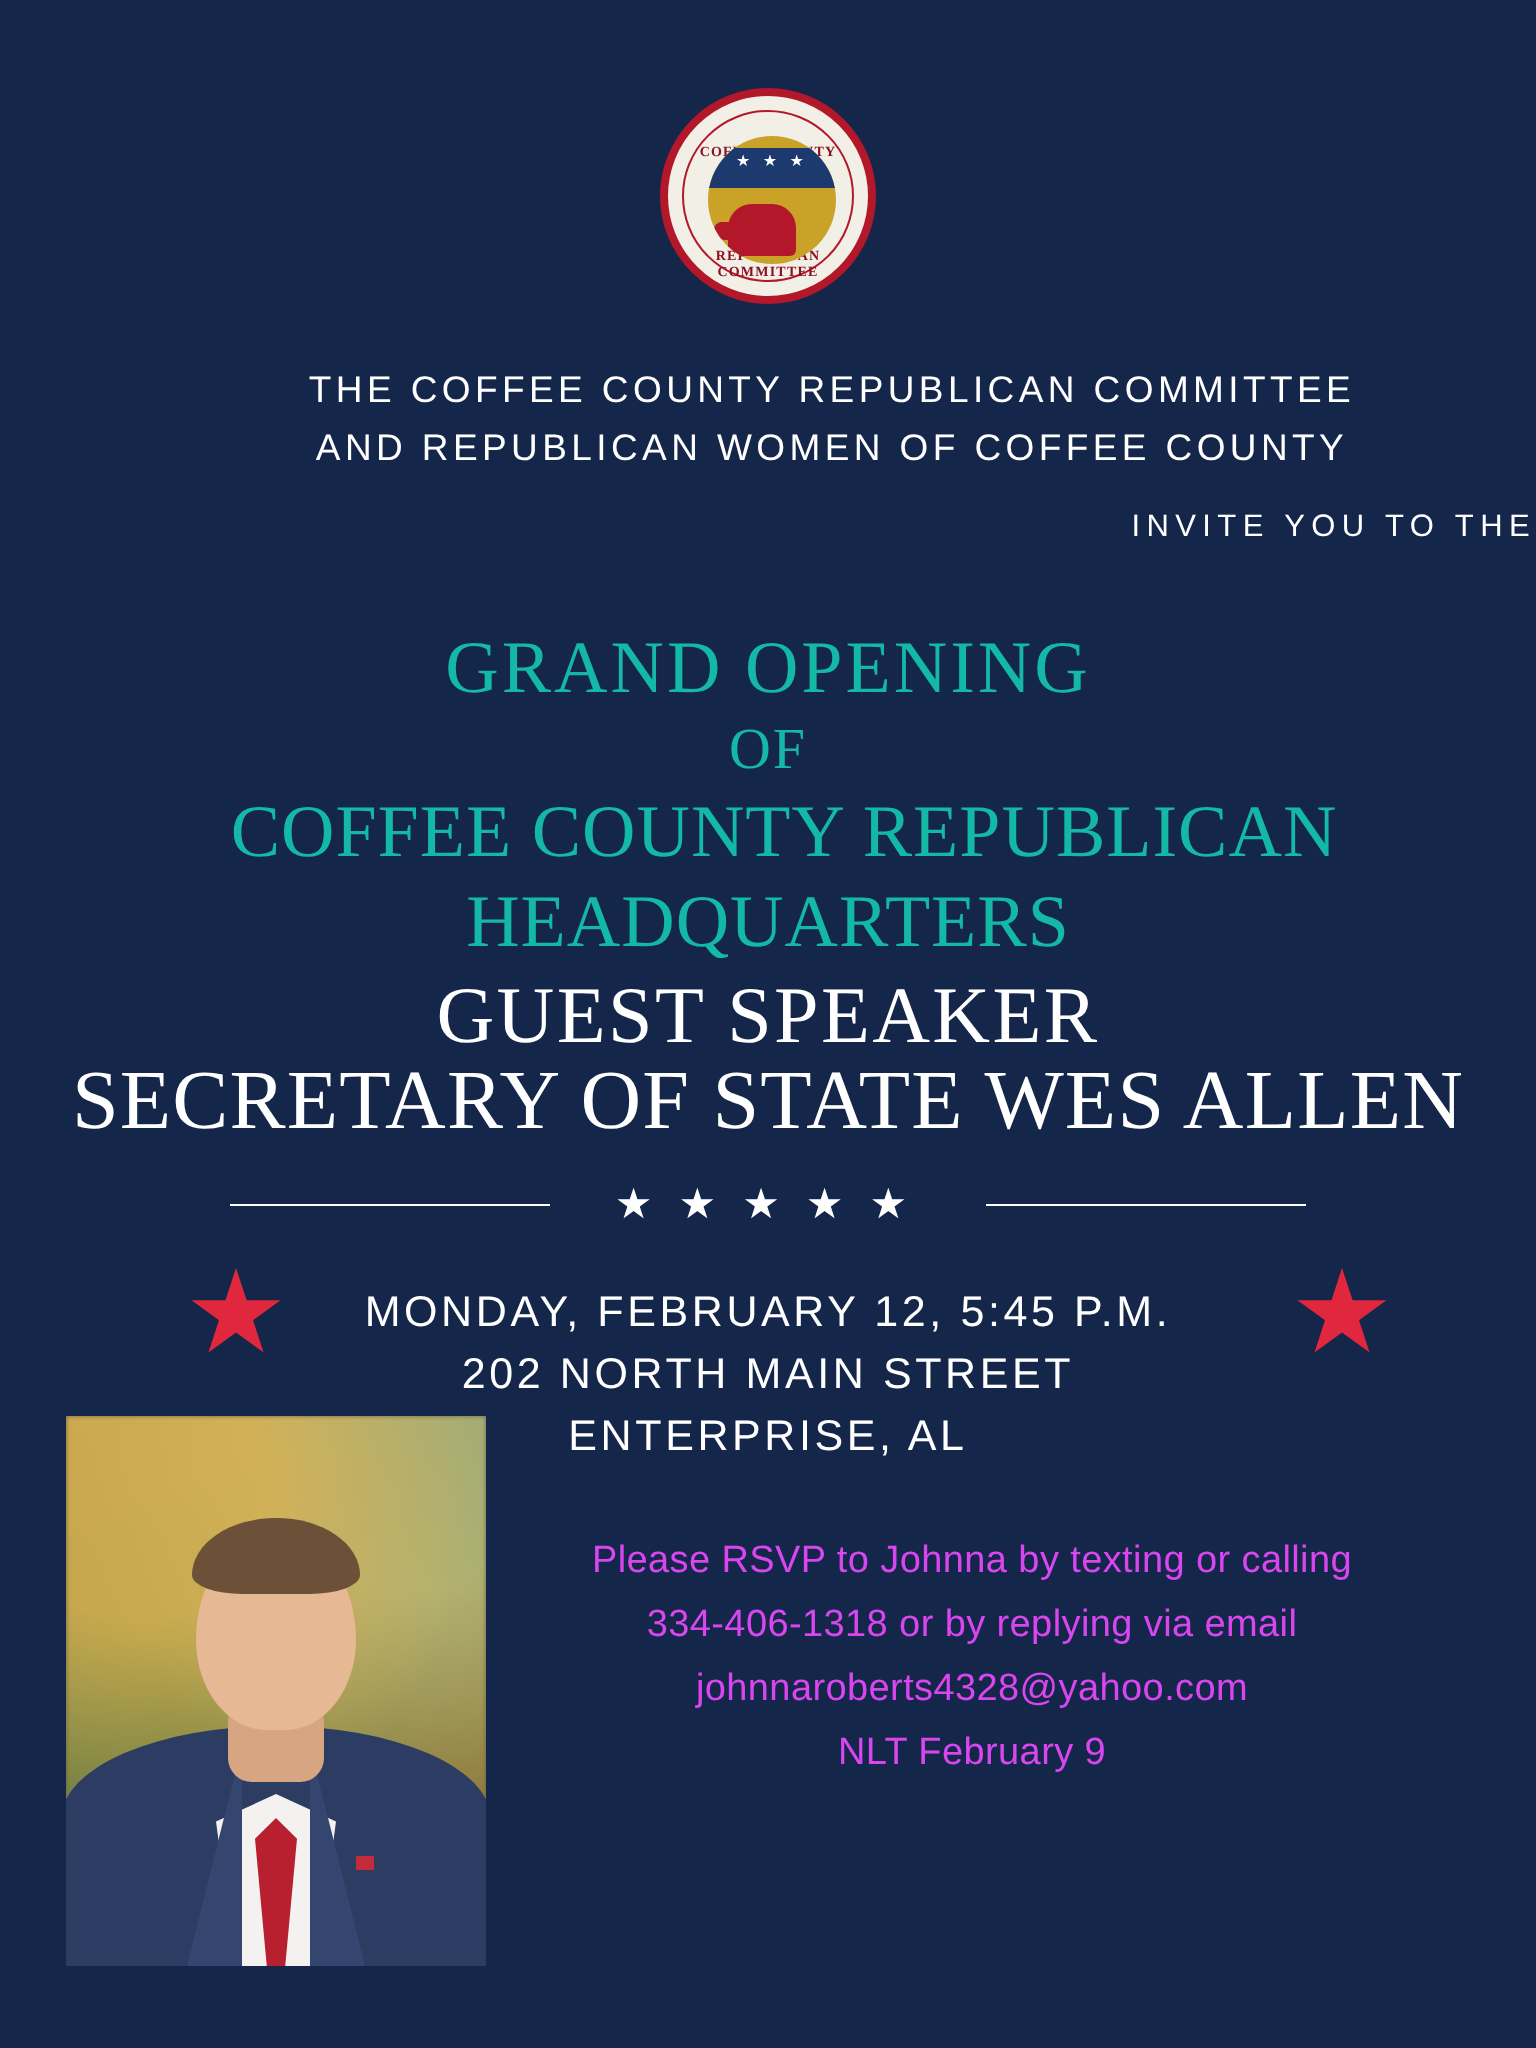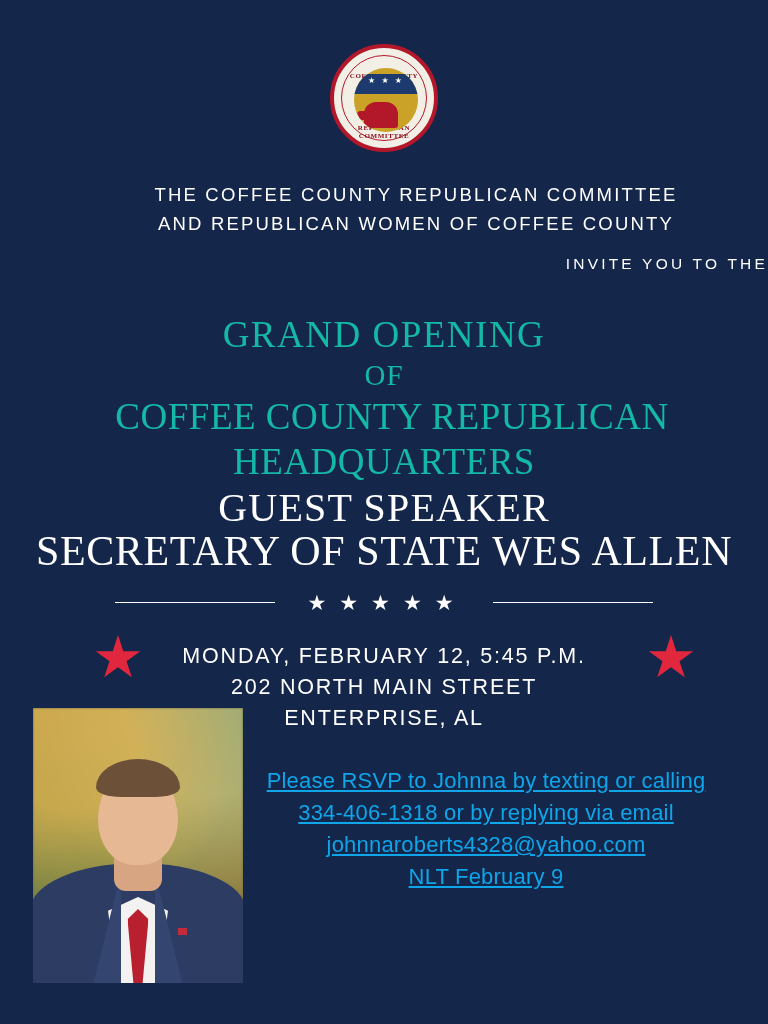--- a/index.html
+++ b/index.html
@@ -240,25 +240,24 @@
 
   
   .rsvp {
     position: absolute;
     top: 765px;
     left: 236px;
     width: 500px;
     text-align: center;
   }
   .rsvp .r {
-    font-size: 22px;
+    font-size: 19px;
     line-height: 32px;
-    color: #0ea5e9;
+    color: #d946ef;
     letter-spacing: 0.2px;
-    text-decoration: underline;
   }
 
   
   .photo {
     position: absolute;
     left: 33px;
     top: 708px;
     width: 210px;
     height: 275px;
     overflow: hidden;

